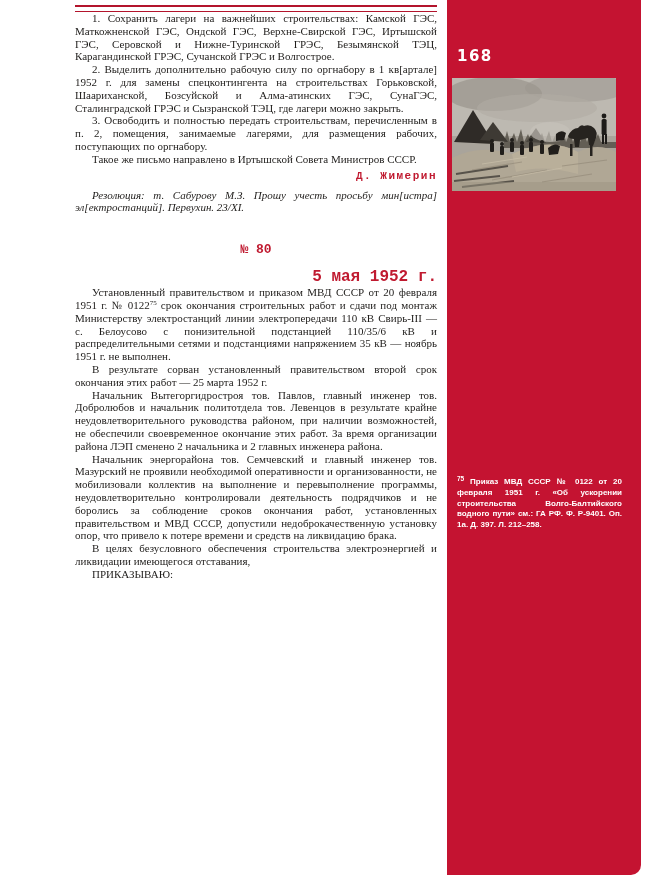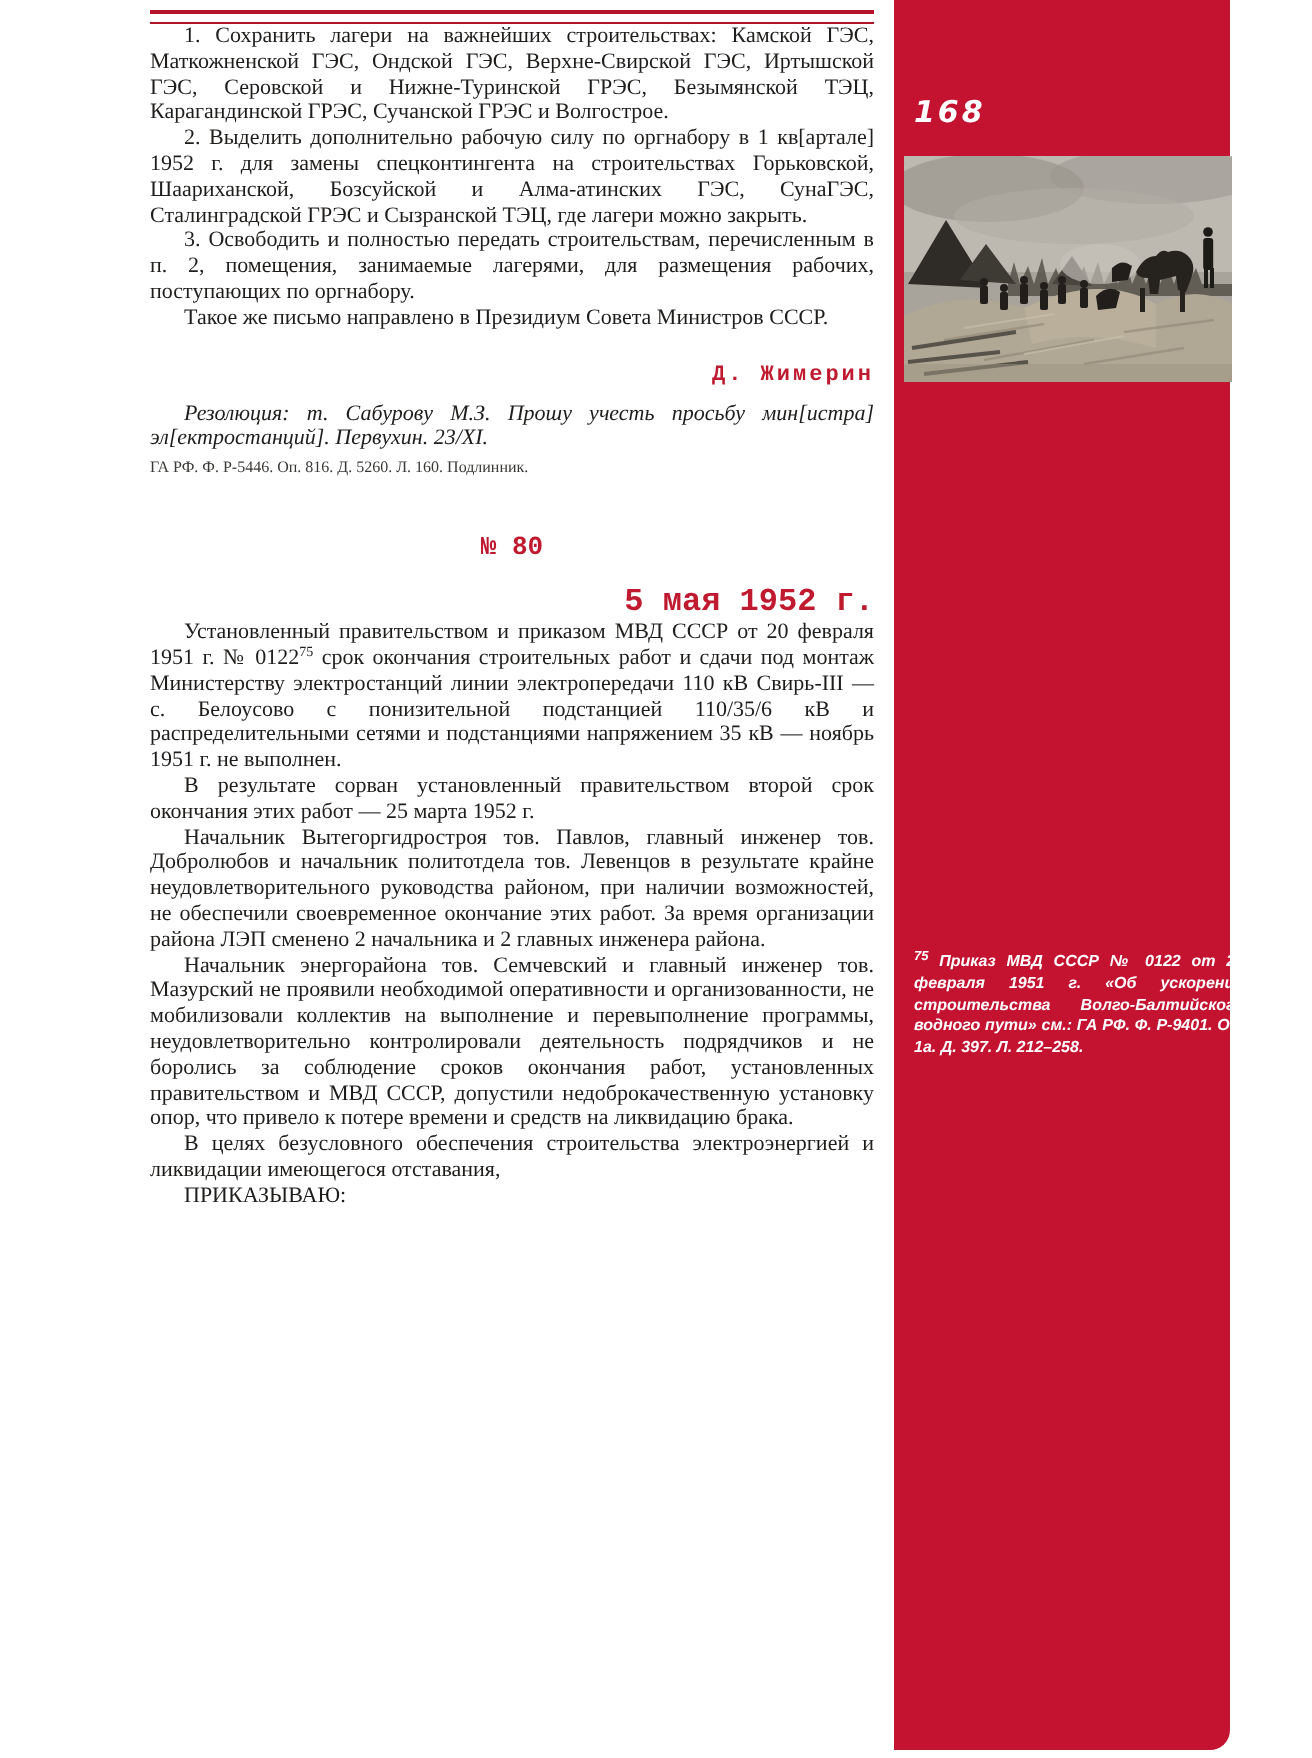--- a/index.html
+++ b/index.html
@@ -37,21 +37,21 @@
     color:#1f1d1b;
   }
   .first-p{}
   .italic{font-style:italic;}
   sup.fn{
     font-size:7px;
     vertical-align:4px;
     line-height:0;
   }
   .signature{
-    margin-top:16px;margin-bottom:7px;
+    margin-top:4px;margin-bottom:7px;
     text-align:right;
     font-family:"Liberation Mono","DejaVu Sans Mono", monospace;
     font-weight:bold;
     font-size:11px;
     letter-spacing:1.5px;
     color:#c01a30;
   }
   .archive-ref{
     margin-top:3px;
     font-size:8px;
@@ -73,24 +73,23 @@
     font-family:"Liberation Mono","DejaVu Sans Mono", monospace;
     font-weight:bold;
     font-size:16px;
     color:#c01a30;
   }
   .doc2-first{margin-top:13px;}
   
   .sidebar{
     position:absolute;
     left:447px;top:0;
-    width:168px;height:875px;
+    width:194px;height:875px;
     background:#c41331;
     border-bottom-right-radius:10px;
-    font-style:italic;
   }
   .page-number{
     position:absolute;
     left:10px;top:47px;
     color:#ffffff;
     font-family:"DejaVu Sans", sans-serif;
     font-weight:bold;
     font-size:15px;
     letter-spacing:1.5px;
   }
@@ -119,26 +118,25 @@
 </head>
 <body>
 
 <div class="main-col">
 
   <div class="header-rule"></div>
 
   <p class="body-p first-p">1. Сохранить лагери на важнейших строительствах: Камской ГЭС, Маткожненской ГЭС, Ондской ГЭС, Верхне-Свирской ГЭС, Иртышской ГЭС, Серовской и Нижне-Туринской ГРЭС, Безымянской ТЭЦ, Карагандинской ГРЭС, Сучанской ГРЭС и Волгострое.</p>
   <p class="body-p">2. Выделить дополнительно рабочую силу по оргнабору в 1 кв[артале] 1952 г. для замены спецконтингента на строительствах Горьковской, Шаариханской, Бозсуйской и Алма-атинских ГЭС, СунаГЭС, Сталинградской ГРЭС и Сызранской ТЭЦ, где лагери можно закрыть.</p>
   <p class="body-p">3. Освободить и полностью передать строительствам, перечисленным в п. 2, помещения, занимаемые лагерями, для размещения рабочих, поступающих по оргнабору.</p>
-  <p class="body-p">Такое же письмо направлено в Президиум Совета Министров СССР.</p>
+  <p class="body-p">Такое же письмо направлено в Иртышской Совета Министров СССР.</p>
 
   <div class="signature">Д. Жимерин</div>
 
   <p class="body-p italic">Резолюция: т. Сабурову М.З. Прошу учесть просьбу мин[истра] эл[ектростанций]. Первухин. 23/XI.</p>
-  <div class="archive-ref">ГА РФ. Ф. Р-5446. Оп. 816. Д. 5260. Л. 160. Подлинник.</div>
 
   <div class="doc-heading">№ 80</div>
   <div class="doc-date">5 мая 1952 г.</div>
 
   <p class="body-p"><span>Установленный правительством и приказом МВД СССР от 20 февраля 1951 г. № 0122</span><sup class="fn">75</sup> <span>срок окончания строительных работ и сдачи под монтаж Министерству электростанций линии электропередачи 110 кВ Свирь-III — с. Белоусово с понизительной подстанцией 110/35/6 кВ и распределительными сетями и подстанциями напряжением 35 кВ — ноябрь 1951 г. не выполнен.</span></p>
   <p class="body-p">В результате сорван установленный правительством второй срок окончания этих работ — 25 марта 1952 г.</p>
   <p class="body-p">Начальник Вытегоргидростроя тов. Павлов, главный инженер тов. Добролюбов и начальник политотдела тов. Левенцов в результате крайне неудовлетворительного руководства районом, при наличии возможностей, не обеспечили своевременное окончание этих работ. За время организации района ЛЭП сменено 2 начальника и 2 главных инженера района.</p>
   <p class="body-p">Начальник энергорайона тов. Семчевский и главный инженер тов. Мазурский не проявили необходимой оперативности и организованности, не мобилизовали коллектив на выполнение и перевыполнение программы, неудовлетворительно контролировали деятельность подрядчиков и не боролись за соблюдение сроков окончания работ, установленных правительством и МВД СССР, допустили недоброкачественную установку опор, что привело к потере времени и средств на ликвидацию брака.</p>
   <p class="body-p">В целях безусловного обеспечения строительства электроэнергией и ликвидации имеющегося отставания,</p>
   <p class="body-p">ПРИКАЗЫВАЮ:</p>

